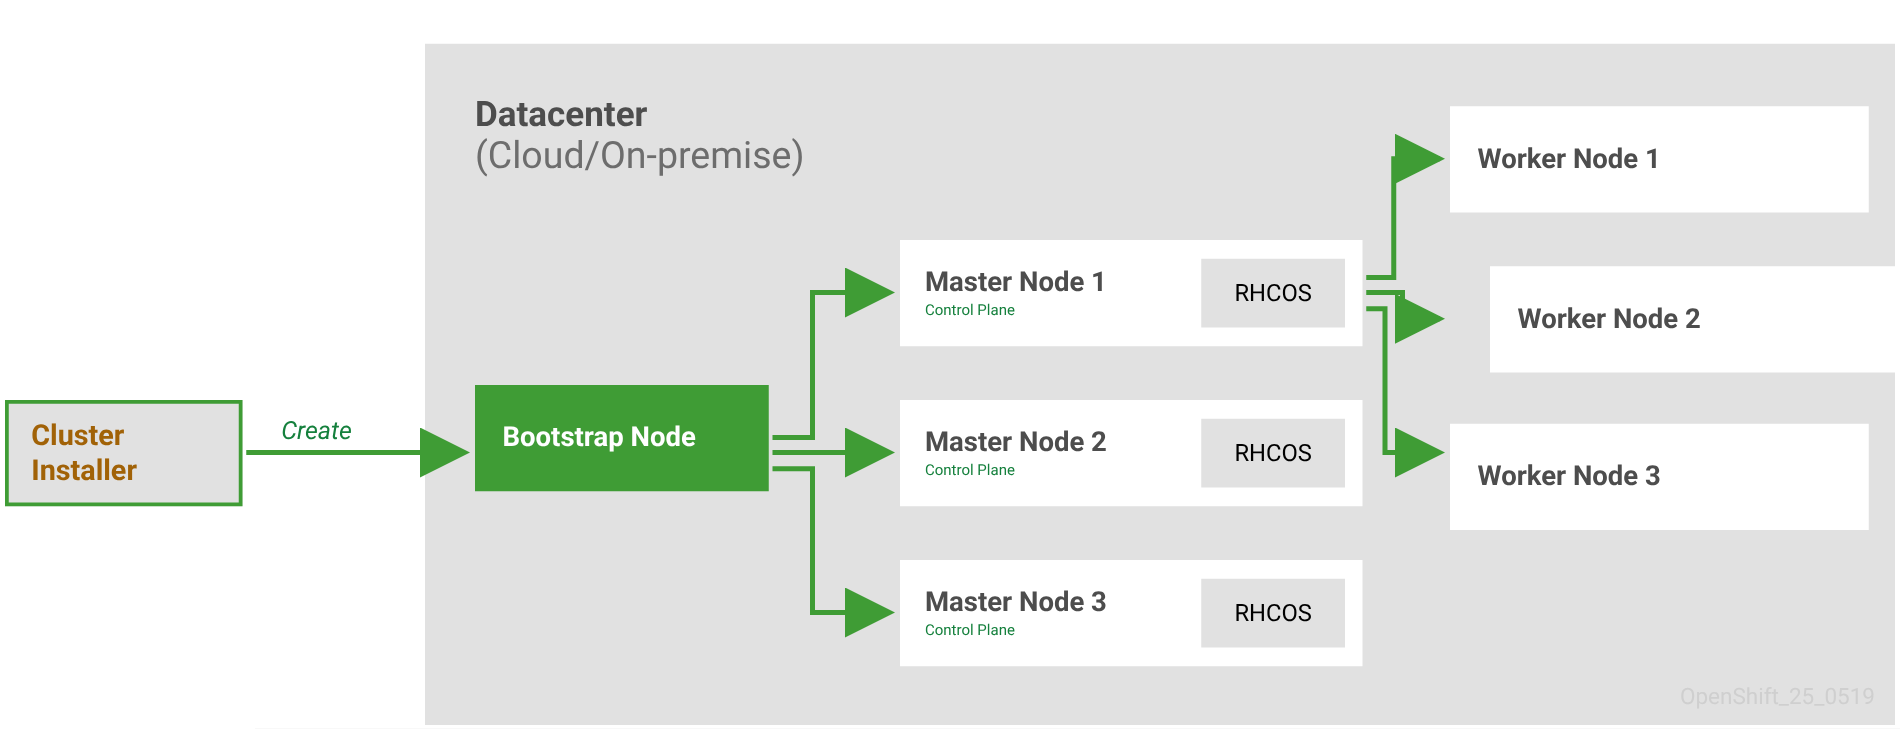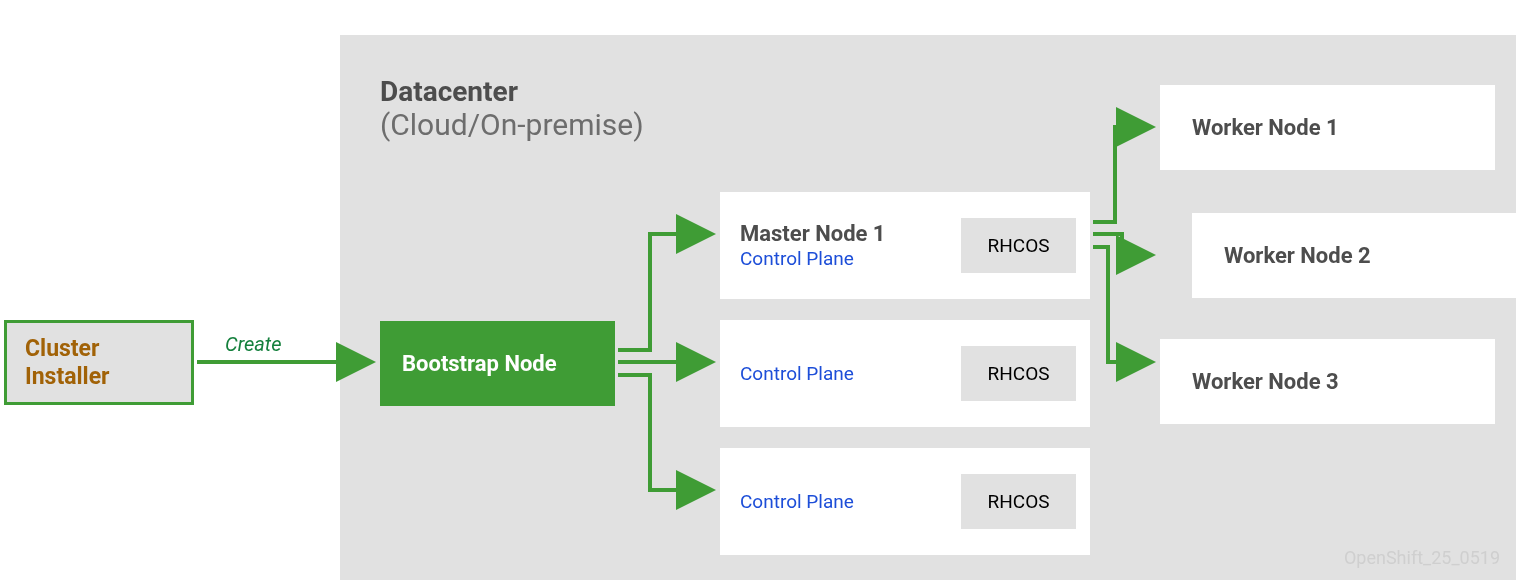--- a/index.html
+++ b/index.html
@@ -49,21 +49,21 @@
   }
   .cluster-installer .lbl {
     font-size: 23px;
     font-weight: 700;
     color: #a16207;
     line-height: 1.2;
   }
   .bootstrap-node {
     position: absolute;
     left: 380px;
-    top: 321px;
+    top: 308px;
     width: 235px;
     height: 85px;
     background: #3f9c35;
     display: flex;
     align-items: center;
     padding-left: 22px;
   }
   .bootstrap-node .lbl {
     font-size: 22px;
     font-weight: 700;
@@ -73,59 +73,59 @@
     position: absolute;
     left: 225px;
     top: 332px;
     font-size: 20px;
     font-style: italic;
     color: #15803d;
   }
   .master-node {
     position: absolute;
     width: 370px;
-    height: 107px;
+    height: 85px;
     background: #ffffff;
     display: flex;
     align-items: center;
     justify-content: space-between;
     padding: 0 14px 0 20px;
   }
   .master-node .text {
     line-height: 1.25;
   }
   .master-node .title {
     font-size: 22px;
     font-weight: 700;
     color: #4d4d4d;
   }
   .master-node .sub {
-    font-size: 19px;
+    font-size: 12px;
     font-weight: 400;
-    color: #1d4ed8;
+    color: #15803d;
   }
   .rhcos-tag {
     background: #e1e1e1;
     width: 115px;
     height: 55px;
     display: flex;
     align-items: center;
     justify-content: center;
     font-size: 19px;
     color: #000000;
     font-weight: 400;
   }
   .worker-node {
     position: absolute;
     width: 335px;
     height: 85px;
     background: #ffffff;
     display: flex;
     align-items: center;
-    padding-left: 32px;
+    padding-left: 22px;
   }
   .worker-node .lbl {
     font-size: 22px;
     font-weight: 700;
     color: #4d4d4d;
   }
   .footer-id {
     position: absolute;
     right: 20px;
     bottom: 15px;
@@ -162,27 +162,29 @@
 <div class="master-node" style="left:720px; top:192px;">
   <div class="text">
     <div class="title">Master Node 1</div>
     <div class="sub">Control Plane</div>
   </div>
   <div class="rhcos-tag">RHCOS</div>
 </div>
 
 <div class="master-node" style="left:720px; top:320px;">
   <div class="text">
+    <div class="title">Master Node 2</div>
     <div class="sub">Control Plane</div>
   </div>
   <div class="rhcos-tag">RHCOS</div>
 </div>
 
 <div class="master-node" style="left:720px; top:448px;">
   <div class="text">
+    <div class="title">Master Node 3</div>
     <div class="sub">Control Plane</div>
   </div>
   <div class="rhcos-tag">RHCOS</div>
 </div>
 
 <div class="worker-node" style="left:1160px; top:85px;">
   <div class="lbl">Worker Node 1</div>
 </div>
 <div class="worker-node" style="left:1160px; top:213px;margin-left:32px;">
   <div class="lbl">Worker Node 2</div>

